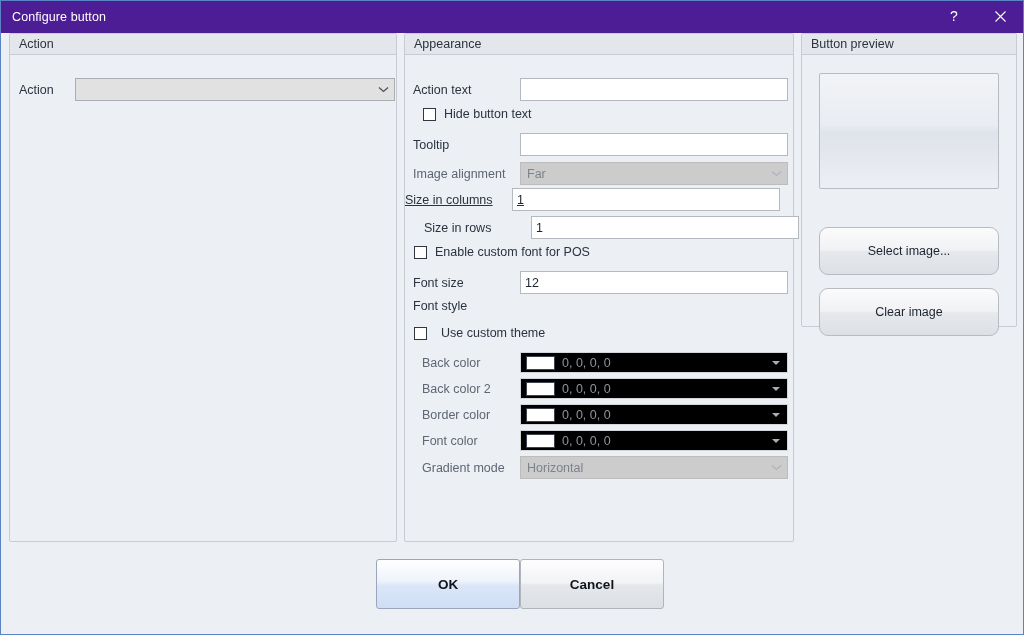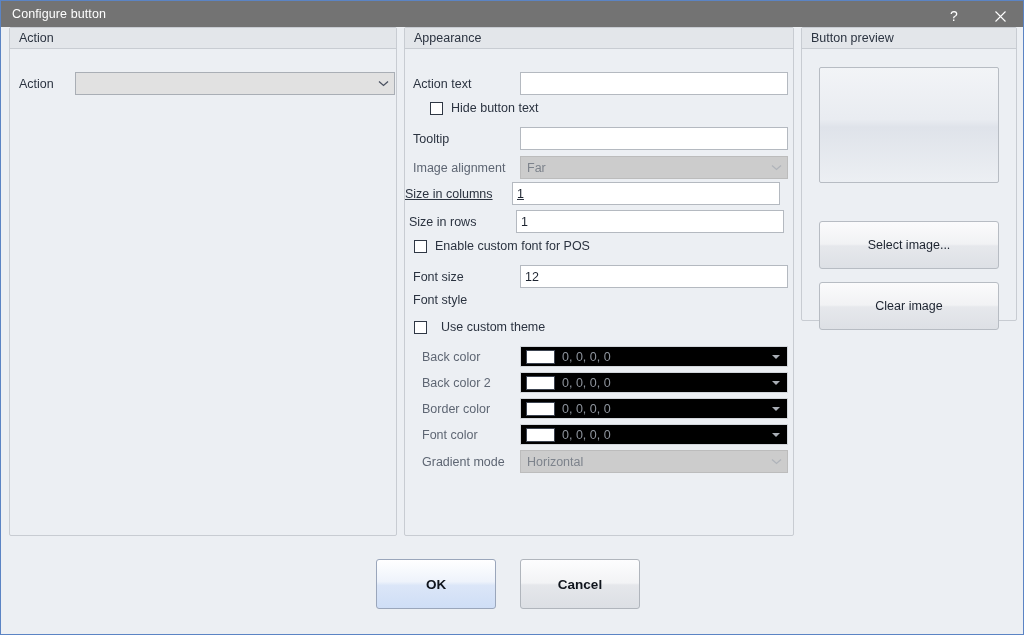--- a/index.html
+++ b/index.html
@@ -23,22 +23,22 @@
     height: 635px;
     box-sizing: border-box;
     border: 1px solid #5b84c4;
     background: #eceff3;
     display: flex;
     flex-direction: column;
   }
 
   
   .titlebar {
-    height: 26px;
-    background: #737373;
+    height: 32px;
+    background: #4c1d95;
     display: flex;
     align-items: center;
     flex: none;
     position: relative;
   }
   .title-text {
     color: #ffffff;
     font-size: 12.5px;
     padding-left: 11px;
     letter-spacing: .1px;
@@ -215,21 +215,21 @@
         #dfe3ea 52%,
         #eceff3 100%);
   }
   .pbtn {
     position: absolute;
     left: 17px;
     width: 180px;
     height: 48px;
     box-sizing: border-box;
     border: 1px solid #b7bcc3;
-    border-radius: 3px;
+    border-radius: 9px;
     background: linear-gradient(to bottom, #fbfbfc 0%, #f1f2f4 48%, #e6e8ec 52%, #dde0e5 100%);
     display: flex;
     align-items: center;
     justify-content: center;
     font-size: 12.5px;
     color: #1d2430;
     cursor: default;
   }
   #btn-select-image { top: 172px; }
   #btn-clear-image  { top: 233px; }
@@ -237,21 +237,21 @@
   
   .footer {
     position: absolute;
     left: 0; right: 0;
     bottom: 0;
     height: 90px;
   }
   .fbtn {
     position: absolute;
     top: 15px;
-    width: 120px;
+    width: 144px;
     height: 50px;
     box-sizing: border-box;
     border-radius: 3px;
     display: flex;
     align-items: center;
     justify-content: center;
     font-size: 13.5px;
     font-weight: bold;
     color: #10151d;
     cursor: default;
@@ -307,21 +307,21 @@
 
     <div class="group" id="group-appear">
       <div class="group-header">Appearance</div>
       <div class="group-body">
 
         <div class="row" style="left:8px; top:23px;">
           <div class="lbl" style="width:107px;">Action text</div>
           <input class="tinput" style="width: 268px;" type="text" value="">
         </div>
 
-        <div class="checkrow" style="left:25px; top:52px;text-align:right;">
+        <div class="checkrow" style="left:18px; top:52px;text-align:right;">
           <span class="cbox"></span>
           <span class="lbl">Hide button text</span>
         </div>
 
         <div class="row" style="left:8px; top:78px;">
           <div class="lbl" style="width:107px;">Tooltip</div>
           <input class="tinput" style="width: 268px;" type="text" value="">
         </div>
 
         <div class="row" style="left:8px; top:107px;">
@@ -334,21 +334,21 @@
               </svg>
             </span>
           </div>
         </div>
 
         <div class="row" style="left:0; top:133px;text-decoration:underline;">
           <div class="lbl" style="width:107px;">Size in columns</div>
           <input class="tinput" style="width: 268px;" type="text" value="1">
         </div>
 
-        <div class="row" style="left:4px; top:161px;">
+        <div class="row" style="left:19px; top:161px;">
           <div class="lbl" style="width:107px;">Size in rows</div>
           <input class="tinput" style="width: 268px;" type="text" value="1">
         </div>
 
         <div class="checkrow" style="left:9px; top:190px;">
           <span class="cbox"></span>
           <span class="lbl">Enable custom font for POS</span>
         </div>
 
         <div class="row" style="left:8px; top:216px;">

